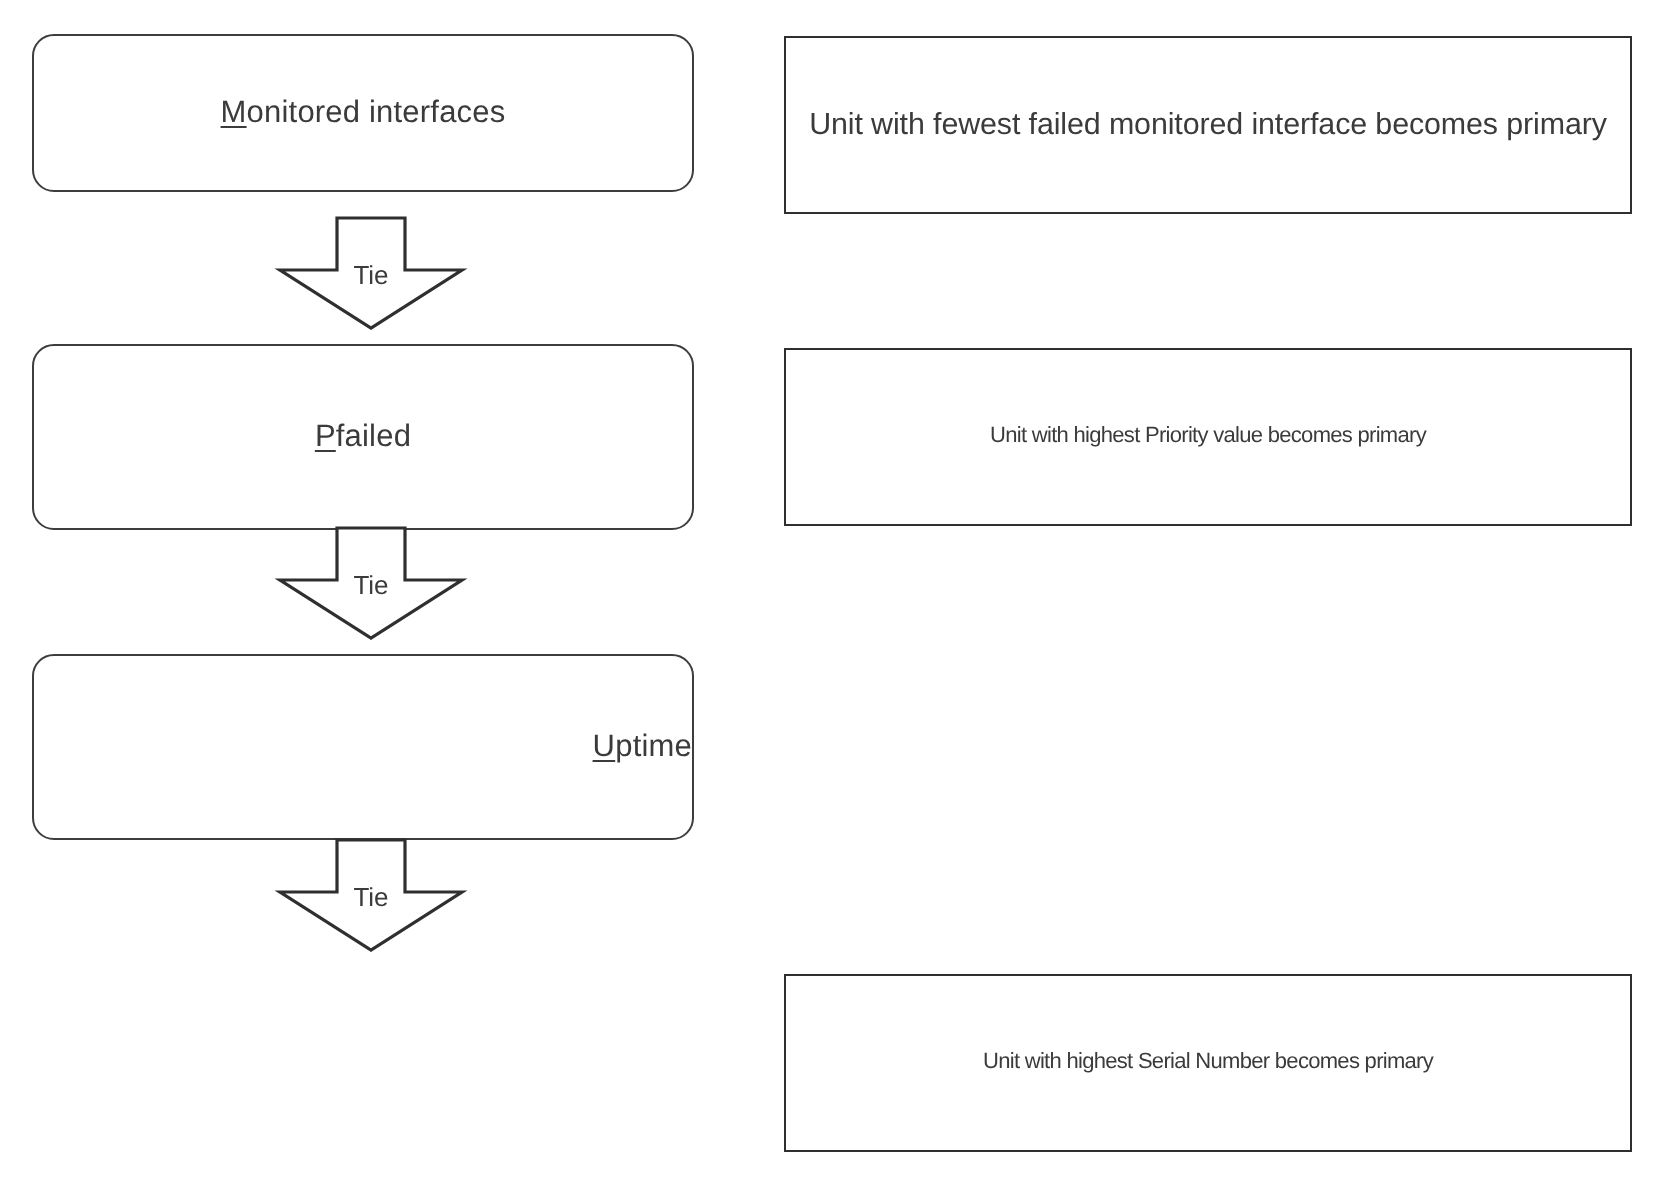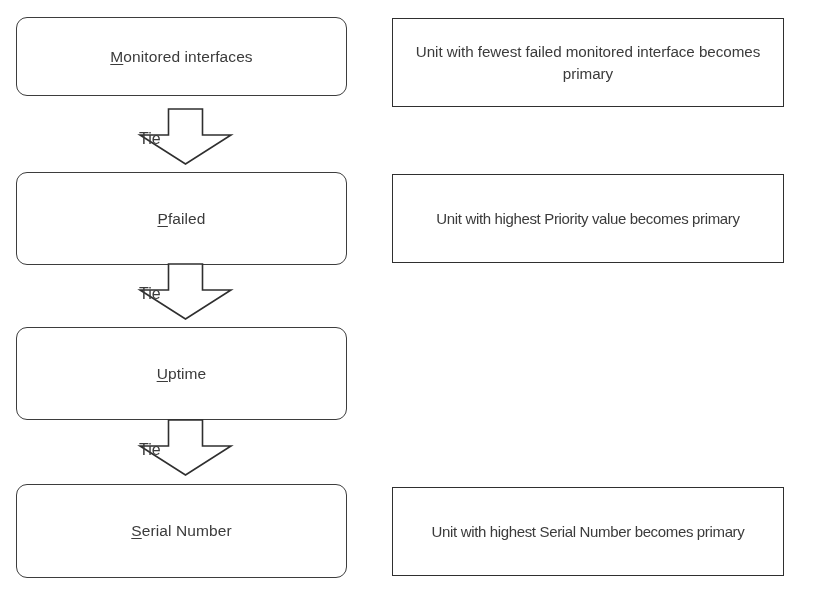--- a/index.html
+++ b/index.html
@@ -48,46 +48,46 @@
   }
   .criterion-label .mnemonic {
     text-decoration: underline;
     text-underline-offset: 1.5px;
   }
 
   
   .description-box {
     position: absolute;
     left: 392px;
-    width: 392px;
+    width: 424px;
     box-sizing: border-box;
     border: 1.6px solid #2f2f2f;
     background: #ffffff;
     display: flex;
     align-items: center;
     justify-content: center;
     padding: 0 6px;
   }
   .description-text {
     font-size: 15.2px;
     color: #3b3b3b;
     text-align: center;
     line-height: 1.42;
     letter-spacing: -0.05px;
   }
   .description-text.single-line {
     white-space: nowrap;
-    font-size: 15px;
+    font-size: 11px;
     letter-spacing: -0.35px;
   }
 
   
   .row-1 { top: 17px;  height: 79px; }
   .row-2 { top: 172px; height: 93px; }
-  .row-3 { top: 327px; height: 93px; }
+  .row-3 { top: 327px; height: 93px; justify-content: flex-end; }
   .row-4 { top: 484px; height: 94px; }
 
   .desc-1 { top: 18px;  height: 89px; }
   .desc-2 { top: 174px; height: 89px; }
   .desc-3 { top: 329px; height: 89px; }
   .desc-4 { top: 487px; height: 89px; align-items: center; }
 
   
   .tie-arrow {
     position: absolute;
@@ -99,21 +99,22 @@
     display: block;
     width: 93px;
     height: 56px;
     overflow: visible;
   }
   .tie-arrow-label {
     position: absolute;
     left: 0;
     top: 21px;
     width: 93px;
-    font-size: 16px;
+    text-align: center;
+    font-size: 13px;
     color: #3b3b3b;
     pointer-events: none;
   }
   .arrow-1 { top: 109px; }
   .arrow-2 { top: 264px; }
   .arrow-3 { top: 420px; }
 </style>
 </head>
 <body>
 
@@ -151,20 +152,17 @@
     <div class="criterion-label"><span class="mnemonic">U</span><span>ptime</span></div>
   </div>
 
   <div class="tie-arrow arrow-3">
     <svg viewBox="0 0 93 56" xmlns="http://www.w3.org/2000/svg">
       <polygon points="29.5,0 63.5,0 63.5,26 92,26 46.5,55 1,26 29.5,26" fill="#ffffff" stroke="#2f2f2f" stroke-width="1.6" stroke-linejoin="miter"></polygon>
     </svg>
     <div class="tie-arrow-label">Tie</div>
   </div>
 
-  <div class="criterion-box row-4">
-    <div class="criterion-label"><span class="mnemonic">S</span><span>erial Number</span></div>
-  </div>
   <div class="description-box desc-4">
     <div class="description-text single-line">Unit with highest Serial Number becomes primary</div>
   </div>
 
 </div>
 
 </body></html>

